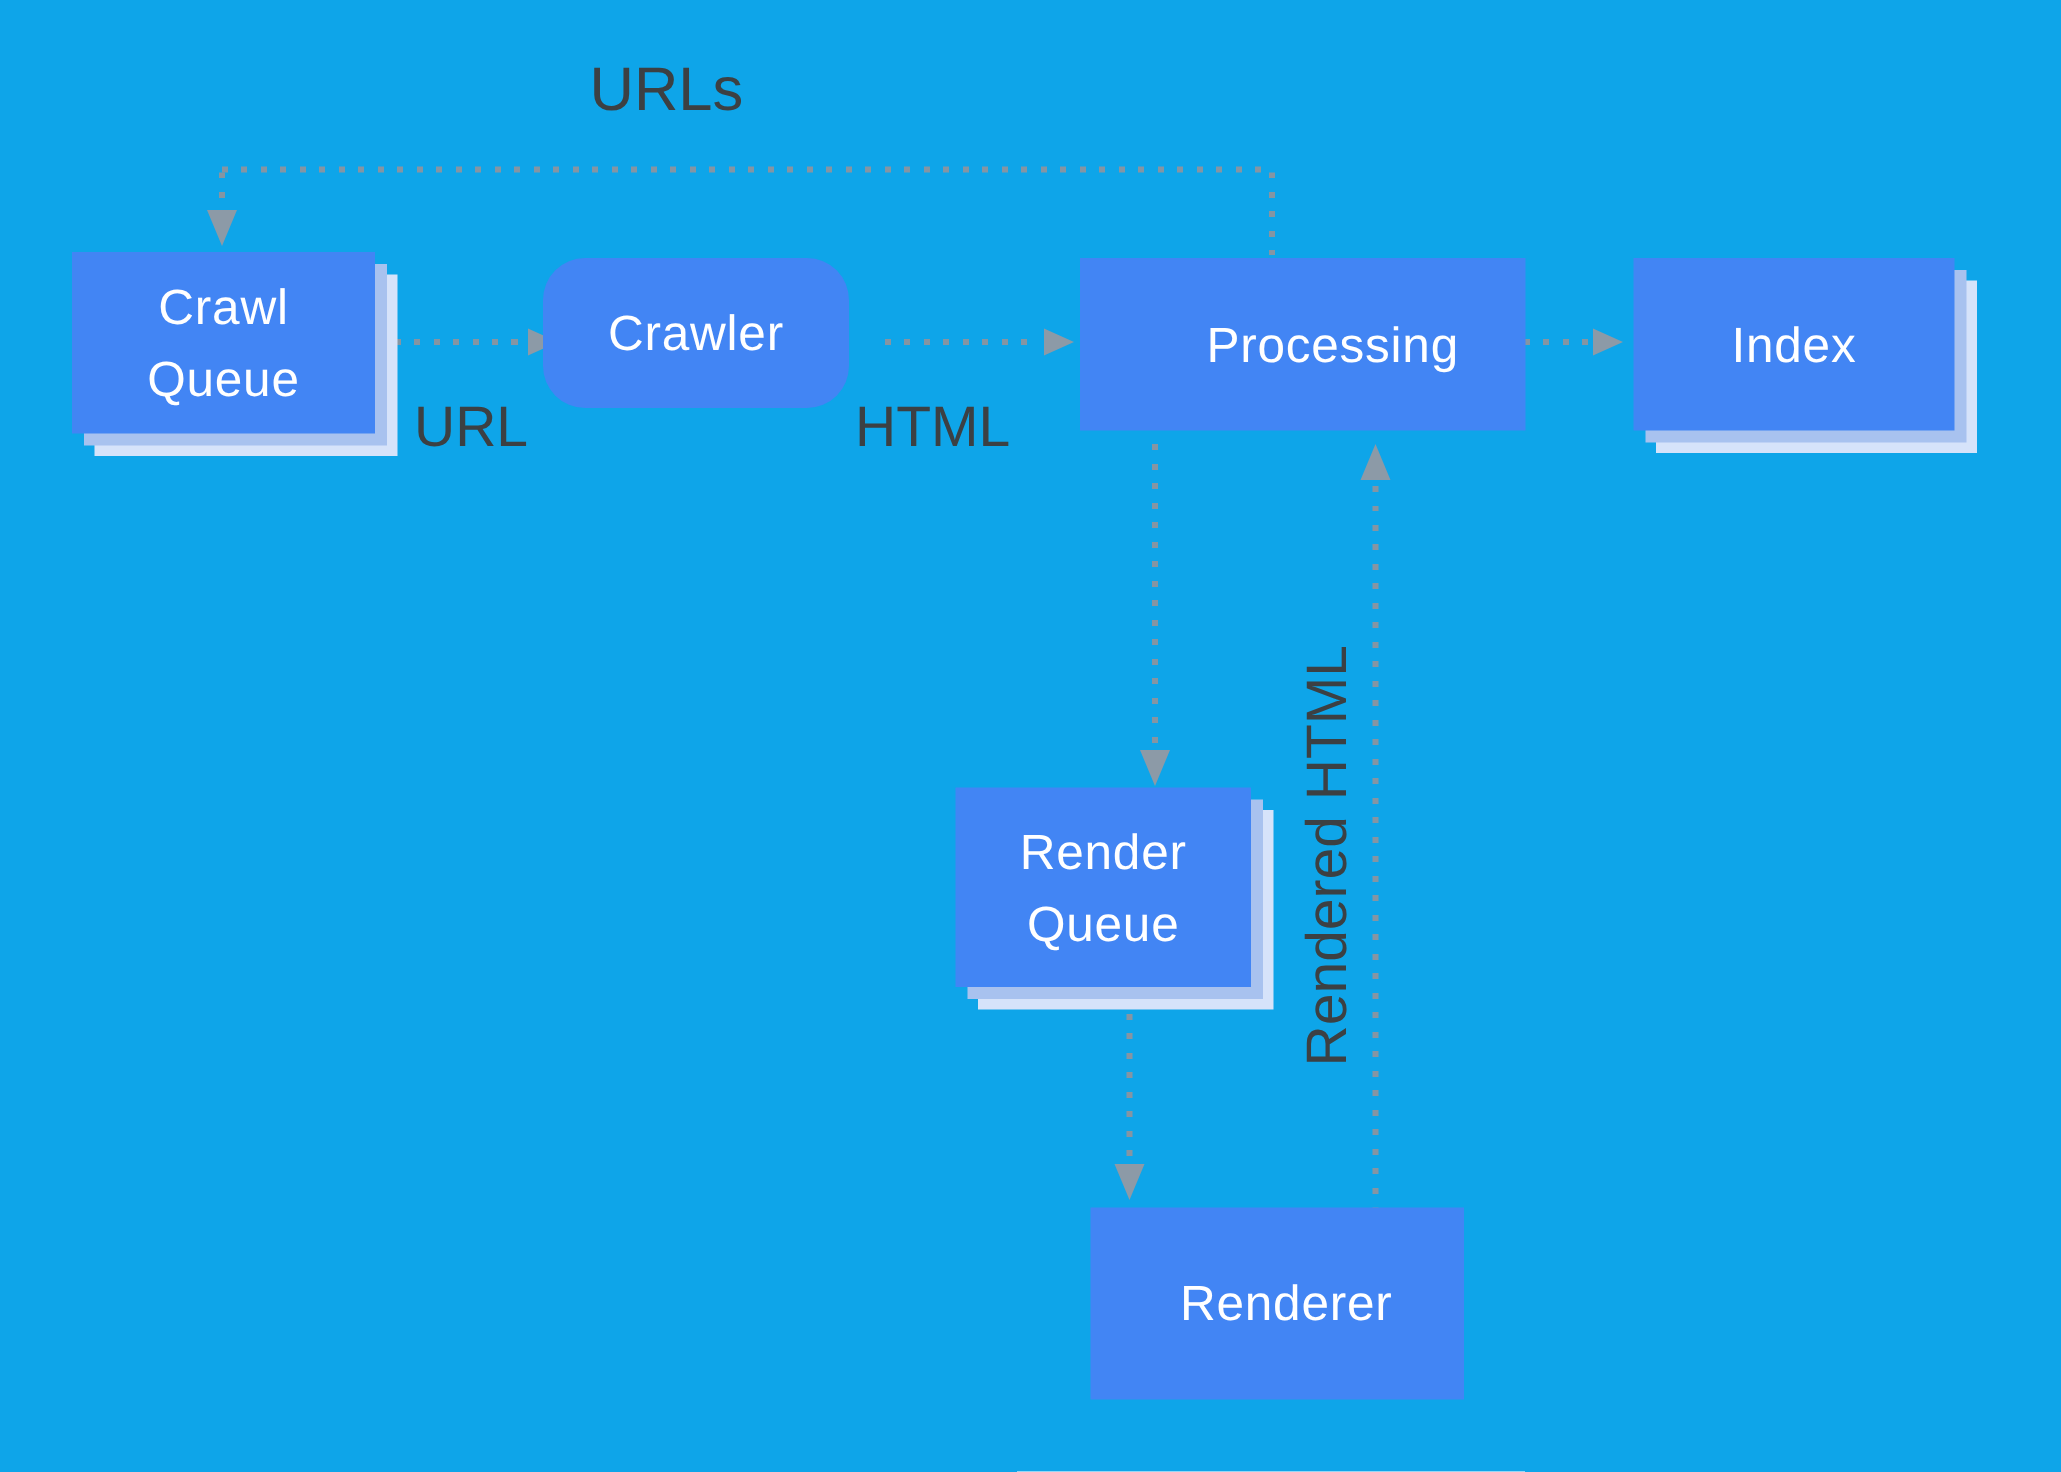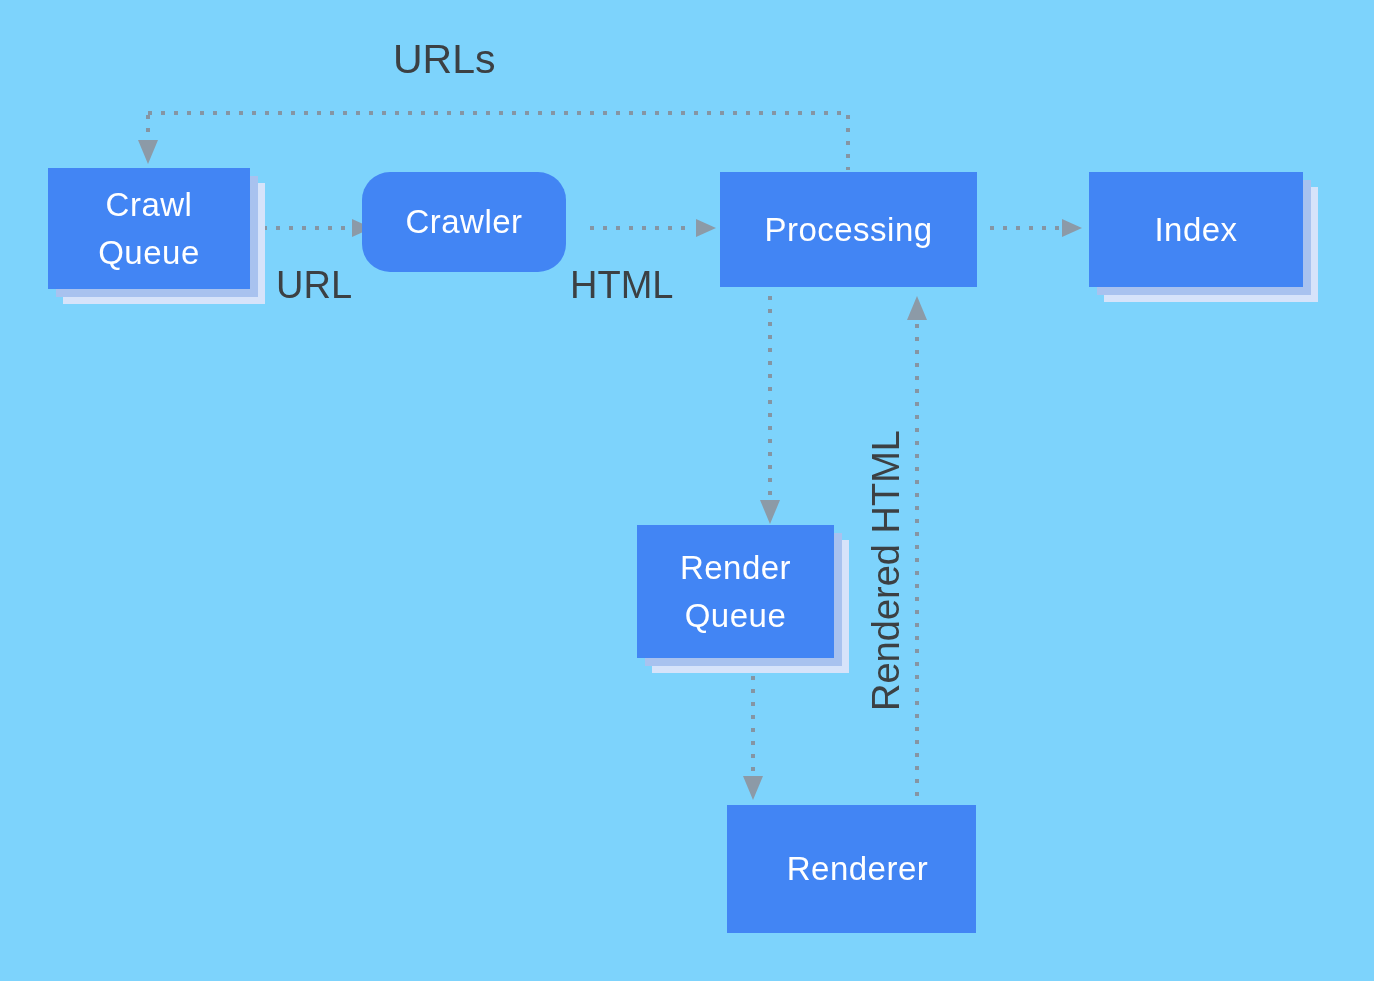--- a/index.html
+++ b/index.html
@@ -5,21 +5,21 @@
   html, body {
     margin: 0;
     padding: 0;
     background: #ffffff;
     font-family: "Liberation Sans", sans-serif;
   }
   .canvas {
     position: relative;
     width: 1374px;
     height: 981px;
-    background: #7dd3fc;
+    background: #0ea5e9;
     overflow: hidden;
   }
   
   .node {
     position: absolute;
     background: var(--node-fill, #4285F4);
     color: var(--node-text, #ffffff);
     display: flex;
     align-items: center;
     justify-content: center;
@@ -122,21 +122,21 @@
   <div class="edge-label vertical" style="left:736px; top:549px;">Rendered HTML</div>
 
   <div class="node shadowed" style="left:48px; top:168px; width:202px; height:121px;">
     <span class="node-label">Crawl Queue</span>
   </div>
 
   <div class="node" style="left:362px; top:172px; width:204px; height:100px;border-radius:28px;">
     <span class="node-label">Crawler</span>
   </div>
 
-  <div class="node" style="left:720px; top:172px; width:257px; height:115px;">
+  <div class="node" style="left:720px; top:172px; width:257px; height:115px;padding-left:40px;">
     <span class="node-label">Processing</span>
   </div>
 
   <div class="node shadowed" style="left:1089px; top:172px; width:214px; height:115px;text-align:center;">
     <span class="node-label">Index</span>
   </div>
 
   <div class="node shadowed" style="left:637px; top:525px; width:197px; height:133px;">
     <span class="node-label">Render Queue</span>
   </div>

